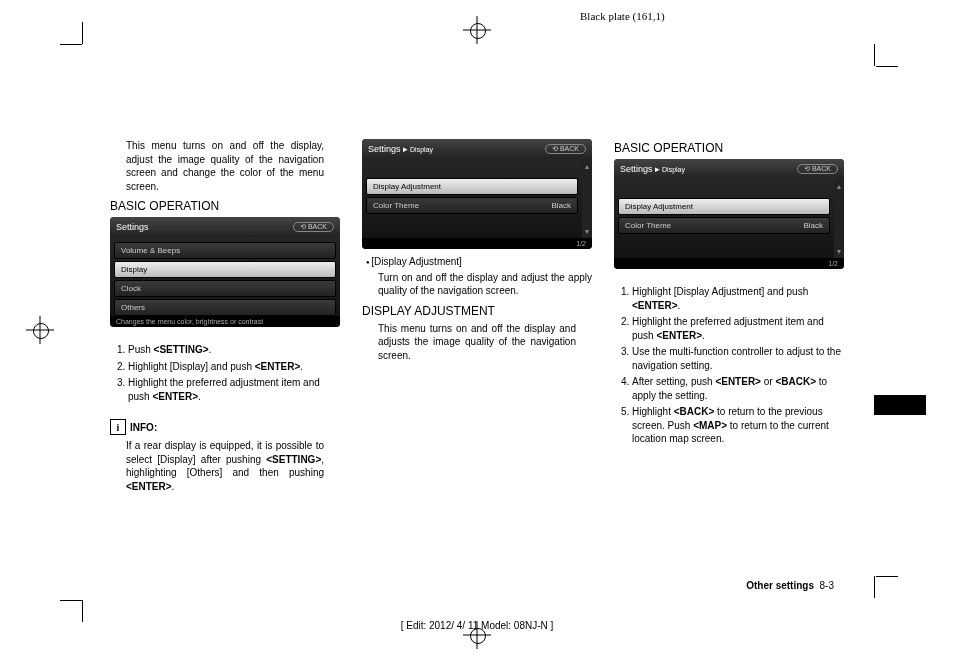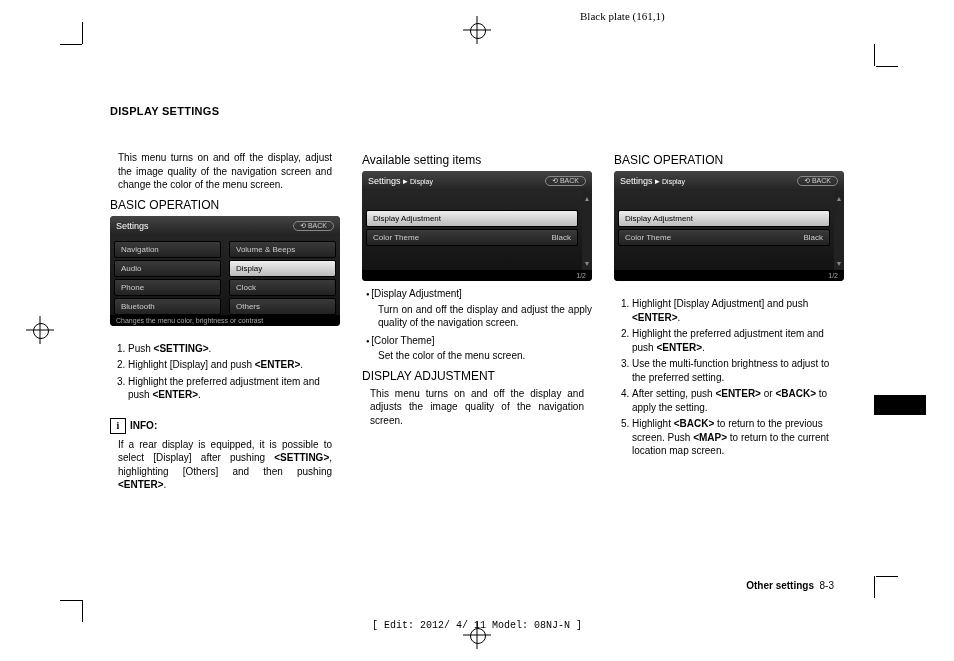--- a/index.html
+++ b/index.html
@@ -42,21 +42,21 @@
   h2 {
     font-size: 12px;
     font-weight: normal;
     margin: 6px 0 4px 0;
   }
   p, li {
     font-size: 10px;
     line-height: 1.35;
     text-align: justify;
   }
-  p { margin: 4px 8px; }
+  p { margin: 4px 16px; }
   ol { margin: 16px 0; padding-left: 18px; }
   ol li { margin: 3px 0; text-align: left; }
   ul { margin: 4px 0; padding-left: 4px; list-style: none; }
   ul li { margin: 4px 0; }
   ul li::before { content: "● "; font-size: 6px; vertical-align: middle; }
   ul li .sub { display:block; margin-top:2px; margin-left:12px; text-align:justify; }
   b { font-weight: bold; }
 
   
   .screen {
@@ -113,21 +113,21 @@
   }
   .info-icon {
     width:14px; height:14px; border:1.5px solid #000; display:flex; align-items:center; justify-content:center; font-family:serif; font-weight:bold;
   }
 
   .footer-page {
     position:absolute; bottom:70px; right:120px; font-size:10px;text-align:right;
   }
   .footer-page b { font-weight:bold; }
   .edit {
-    position:absolute; bottom:30px; left:0; right:0; text-align:center; font-size:10px;font-family:Liberation Mono, monospace;
+    position:absolute; bottom:30px; left:0; right:0; text-align:center; font-size:10px;
   }
   .blackbox {
     position:absolute; right:28px; top:395px; width:52px; height:20px; background:#000;
   }
 
   
   .crop { position:absolute; background:#000; }
   .ch { height:1px; width:22px; }
   .cv { width:1px; height:22px; }
   .reg {
@@ -161,39 +161,32 @@
 <div class="crop ch" style="left:60px; top:600px;"></div>
 <div class="crop cv" style="left:82px; top:600px;"></div>
 <div class="crop ch" style="left:876px; top:66px;"></div>
 <div class="crop cv" style="left:874px; top:44px;"></div>
 <div class="crop ch" style="left:876px; top:576px;"></div>
 <div class="crop cv" style="left:874px; top:576px;"></div>
 
 <div class="blackbox"></div>
 
 <div class="page">
-  <h1>DISPLAY SETTINGS</h1>
 
   <div class="columns">
 
     <div class="col">
       <p>This menu turns on and off the display, adjust the image quality of the navigation screen and change the color of the menu screen.</p>
       <h2>BASIC OPERATION</h2>
       <div class="screen">
         <div class="topbar">
           <span class="title">Settings</span>
           <span class="back">⟲ <span>BACK</span></span>
         </div>
         <div class="body">
-          <div class="list">
-            <div class="row">Navigation</div>
-            <div class="row">Audio</div>
-            <div class="row">Phone</div>
-            <div class="row">Bluetooth</div>
-          </div>
           <div class="list">
             <div class="row">Volume &amp; Beeps</div>
             <div class="row sel">Display</div>
             <div class="row">Clock</div>
             <div class="row">Others</div>
           </div>
         </div>
         <div class="footer">
             <span>Changes the menu color, brightness or contrast</span>
             <span></span>
@@ -205,21 +198,20 @@
         <li>Highlight the preferred adjustment item and push <b>&lt;ENTER&gt;</b>.</li>
       </ol>
       <div class="info-box">
         <div class="info-icon">i</div>
         <b>INFO:</b>
       </div>
       <p>If a rear display is equipped, it is possible to select [Display] after pushing <b>&lt;SETTING&gt;</b>, highlighting [Others] and then pushing <b>&lt;ENTER&gt;</b>.</p>
     </div>
 
     <div class="col">
-      <h2>Available setting items</h2>
       <div class="screen">
         <div class="topbar">
           <span class="title"><span>Settings</span> ▸ <span style="font-size:7px">Display</span></span>
           <span class="back">⟲ <span>BACK</span></span>
         </div>
         <div class="body">
           <div class="list" style="padding-top:18px">
             <div class="row sel">
                 <span>Display Adjustment</span>
                 <span></span>
@@ -234,21 +226,20 @@
               <span>▼</span>
             </div>
         </div>
         <div class="footer">
             <span></span>
             <span>1/2</span>
           </div>
       </div>
       <ul>
         <li><span>[Display Adjustment]</span><span class="sub">Turn on and off the display and adjust the apply quality of the navigation screen.</span></li>
-        <li><span>[Color Theme]</span><span class="sub">Set the color of the menu screen.</span></li>
       </ul>
       <h2>DISPLAY ADJUSTMENT</h2>
       <p>This menu turns on and off the display and adjusts the image quality of the navigation screen.</p>
     </div>
 
     <div class="col">
       <h2>BASIC OPERATION</h2>
       <div class="screen">
         <div class="topbar">
           <span class="title"><span>Settings</span> ▸ <span style="font-size:7px">Display</span></span>
@@ -271,21 +262,21 @@
             </div>
         </div>
         <div class="footer">
             <span></span>
             <span>1/2</span>
           </div>
       </div>
       <ol>
         <li>Highlight [Display Adjustment] and push <b>&lt;ENTER&gt;</b>.</li>
         <li>Highlight the preferred adjustment item and push <b>&lt;ENTER&gt;</b>.</li>
-        <li>Use the multi-function brightness to adjust to the preferred setting.</li>
+        <li>Use the multi-function controller to adjust to the navigation setting.</li>
         <li>After setting, push <b>&lt;ENTER&gt;</b> or <b>&lt;BACK&gt;</b> to apply the setting.</li>
         <li>Highlight <b>&lt;BACK&gt;</b> to return to the previous screen. Push <b>&lt;MAP&gt;</b> to return to the current location map screen.</li>
       </ol>
     </div>
   </div>
 </div>
 
 <div class="footer-page">
   <b>Other settings</b>&nbsp;&nbsp;<span>8-3</span>
 </div>

